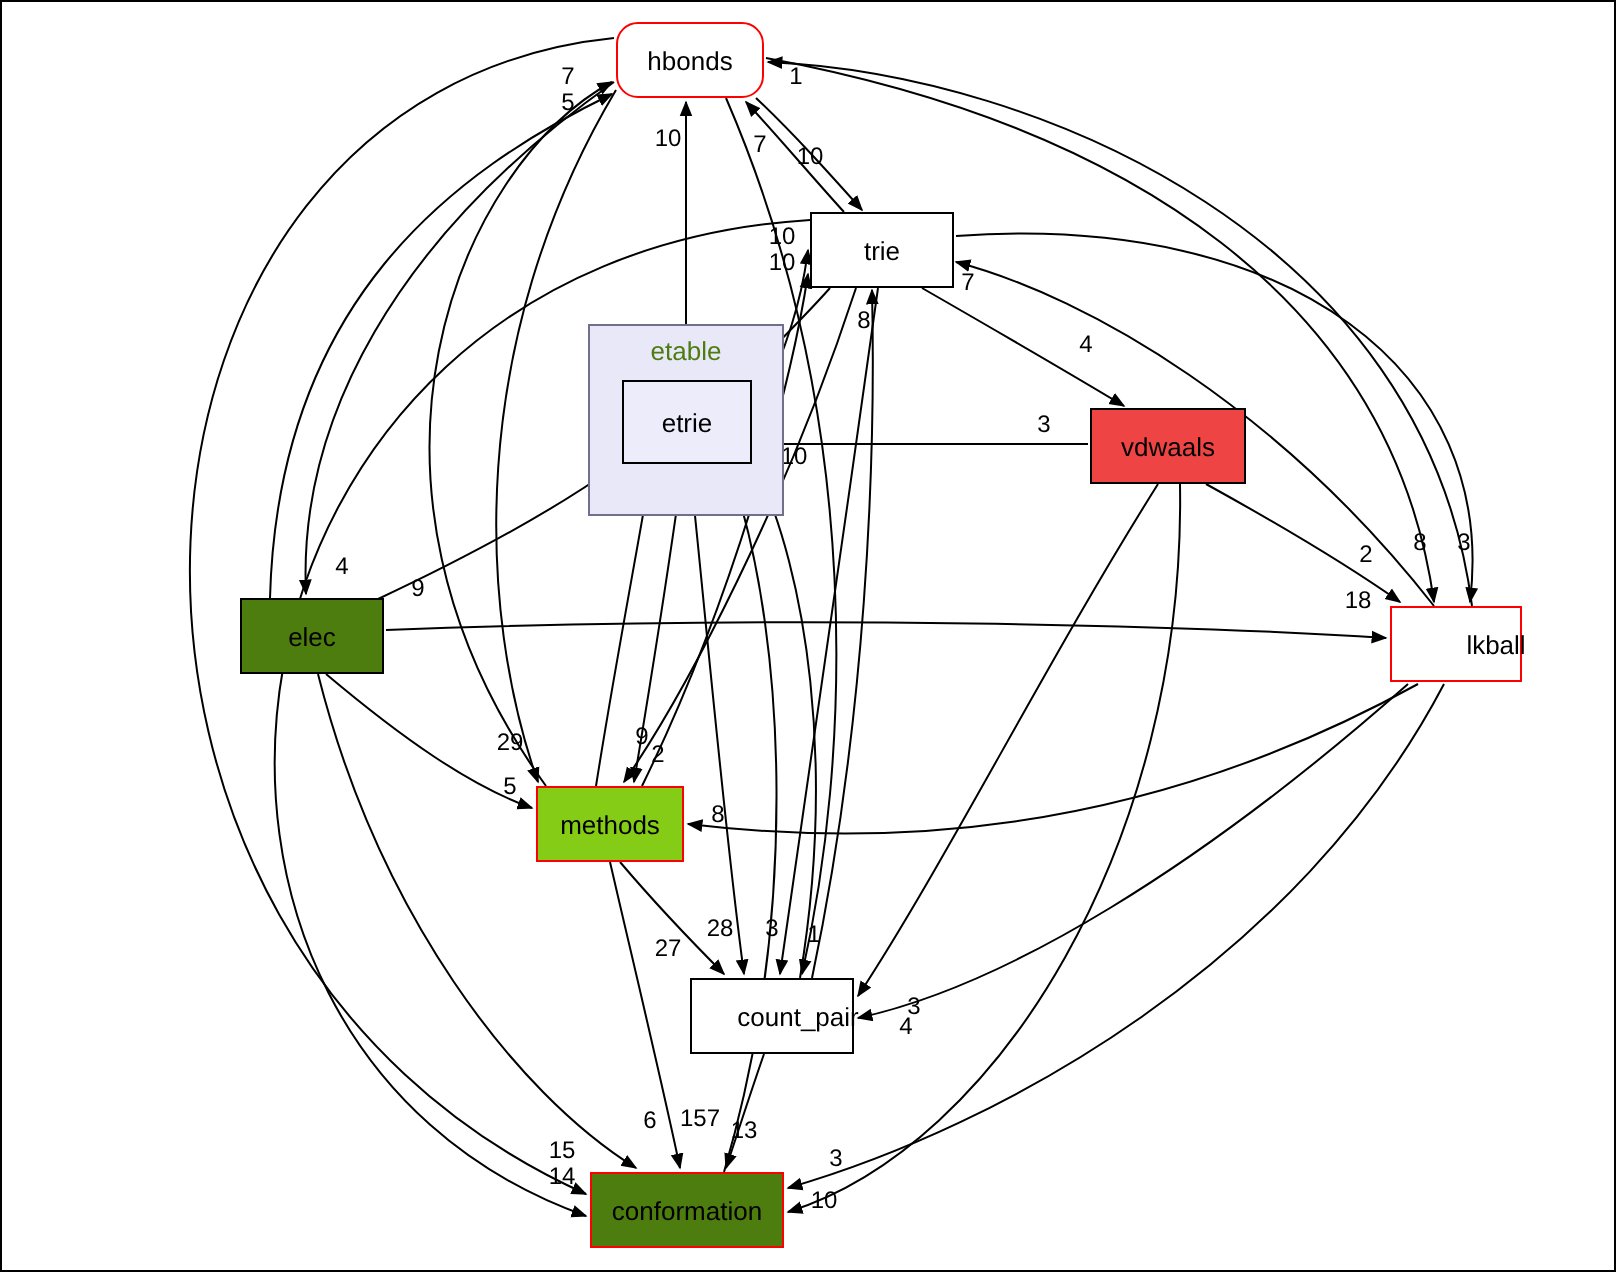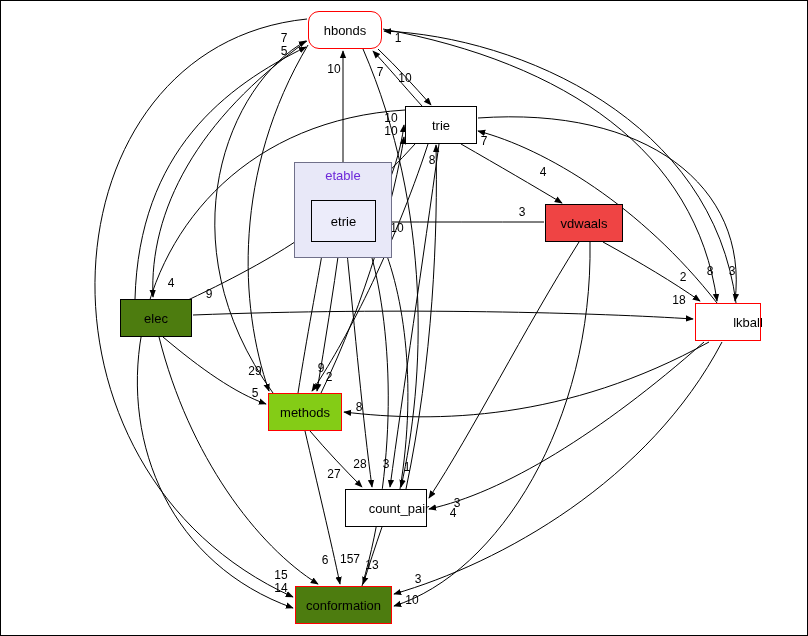--- a/index.html
+++ b/index.html
@@ -20,26 +20,26 @@
     border:1px solid #000;background:#fff;
     display:flex;align-items:center;justify-content:center;
     font-size:13px;color:#000;cursor:pointer;
   }
   .group{
     position:absolute;box-sizing:border-box;
     border:1px solid #70708a;background:#e8e8f8;
   }
   .group-label{
     position:absolute;top:5px;left:0;right:0;
-    text-align:center;font-size:13px;color:#6d28d9;
+    text-align:center;font-size:13px;color:#4d7c0f;
   }
   #n-hbonds{left:307px;top:10px;width:74px;height:38px;}
   #n-trie{left:404px;top:105px;width:72px;height:38px;}
   #n-etable{left:293px;top:161px;width:98px;height:96px;}
-  #n-etrie{left:310px;top:199px;width:65px;height:42px;}
+  #n-etrie{left:310px;top:189px;width:65px;height:42px;}
   #n-vdwaals{left:544px;top:203px;width:78px;height:38px;}
   #n-elec{left:119px;top:298px;width:72px;height:38px;}
   #n-lkball{left:694px;top:302px;width:66px;height:38px;}
   #n-methods{left:267px;top:392px;width:74px;height:38px;}
   #n-count_pair{left:344px;top:488px;width:82px;height:38px;padding-left:26px;}
   #n-conformation{left:294px;top:585px;width:97px;height:38px;}
 </style>
 </head>
 <body>
 

